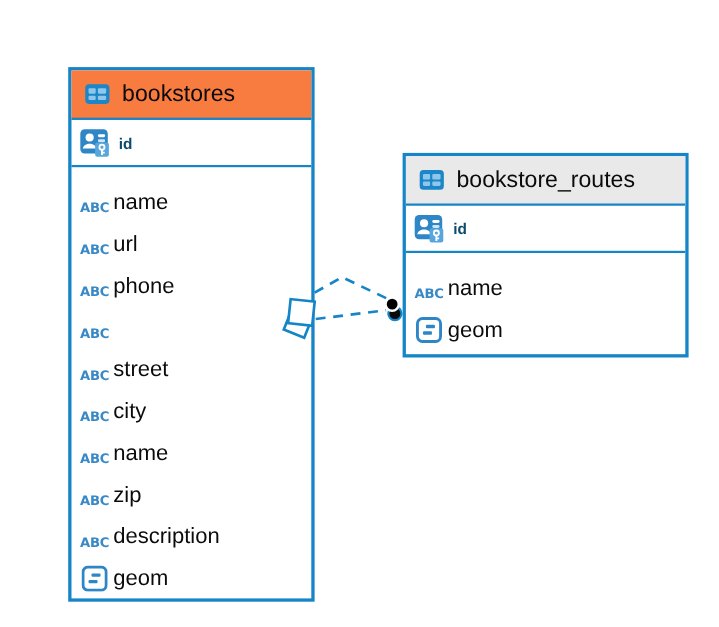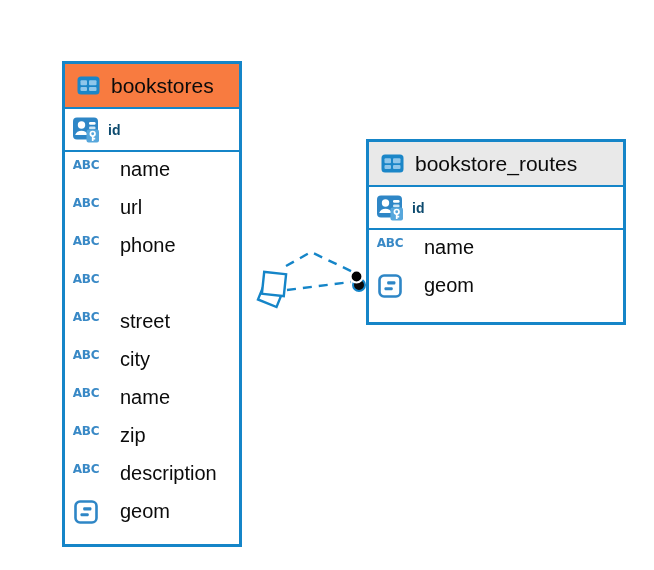--- a/index.html
+++ b/index.html
@@ -4,39 +4,39 @@
 <style>
   html,body { margin:0; padding:0; background:#ffffff; }
   #canvas {
     position:relative; width:654px; height:570px; background:#ffffff;
     font-family:"Liberation Sans", sans-serif; overflow:hidden;
   }
   .entity {
     position:absolute; background:#ffffff; box-sizing:border-box;
     border:3.5px solid #1585C8; z-index:1;
   }
-  #entity-bookstores { left:62px; top:61px; width:180px; height:486px; }
+  #entity-bookstores { left:62px; top:61px; width:224px; height:486px; }
   #entity-bookstore-routes { left:366px; top:139px; width:260px; height:186px; }
 
   .entity-header {
     height:45px; display:flex; align-items:center; gap:9px; padding:0 9px;
     border-bottom:2px solid #1585C8; font-size:21px; color:#0b0b0b;
     box-sizing:border-box; white-space:nowrap;
   }
   .hdr-orange { background:#F87B40; }
   .hdr-gray   { background:#E9E9E9; }
 
   .pk-row {
     height:43px; display:flex; align-items:center; gap:8px; padding:0 7px;
     border-bottom:2px solid #1585C8; font-weight:bold; font-size:14px;
     color:#0c4a6e; box-sizing:border-box;
   }
   .fields { padding-top:6px; }
   .field-row {
-    height:38px; display:flex; align-items:flex-start; gap:20px; padding:0 7px;
+    height:38px; display:flex; align-items:flex-end; gap:3px; padding:0 7px;
     font-size:20px; color:#0b0b0b; box-sizing:border-box; white-space:nowrap;
   }
   .icon-cell {
     width:28px; flex:0 0 28px; display:flex; align-items:center;
     justify-content:center;
   }
   .abc-glyph {
     font-family:"DejaVu Sans", sans-serif; font-weight:800; font-size:12px;
     letter-spacing:-0.3px; color:#3989C6;
   }

